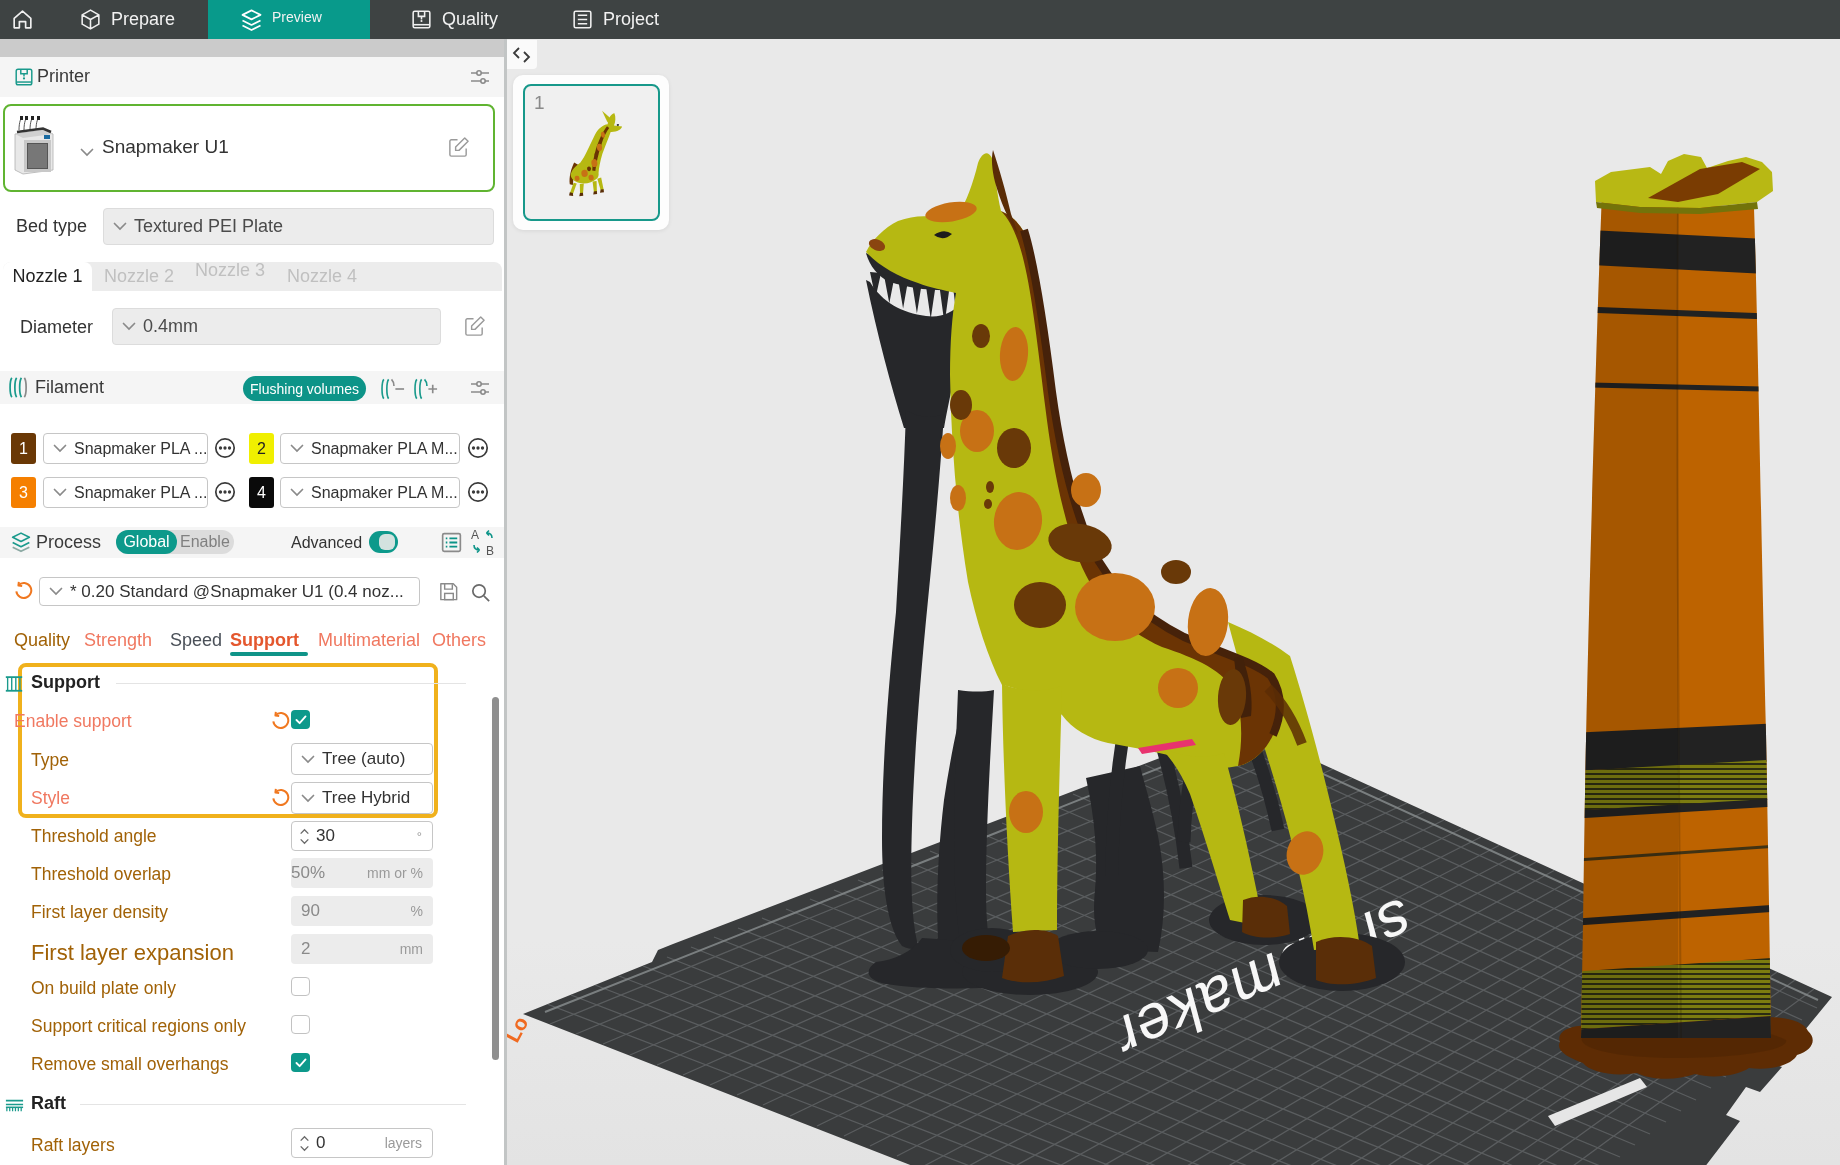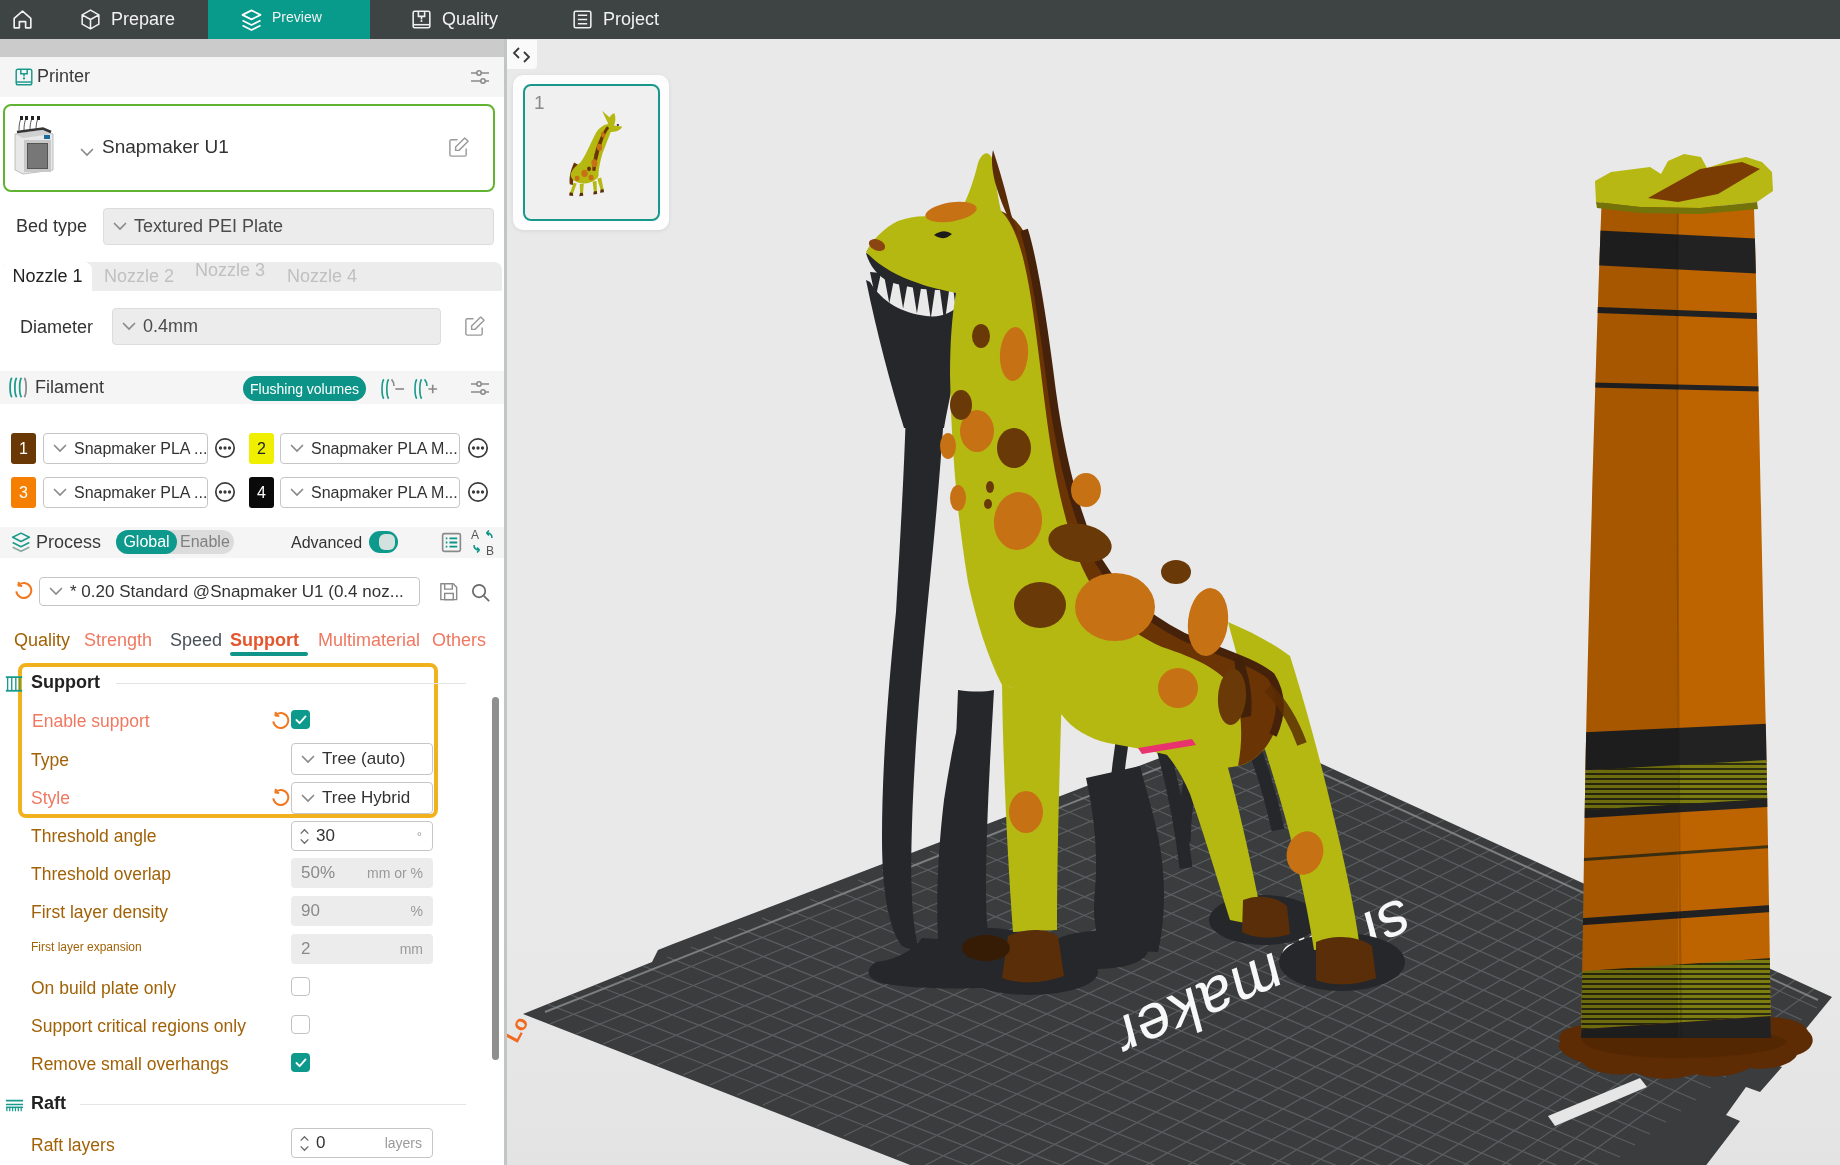--- a/index.html
+++ b/index.html
@@ -437,21 +437,21 @@
 <div class="a salmon" style="left:432px;top:630px;font-size:18px">Others</div>
 <div class="a" style="left:230px;top:652px;width:78px;height:4px;background:#0f9488;border-radius:2px"></div>
 <div class="a" style="left:18px;top:663px;width:420px;height:155px;border:4px solid #f0b11c;border-radius:8px"></div>
 <div class="a" style="left:4px;top:672px"><svg width="20" height="23" viewBox="0 0 22 24" fill="none" stroke="#1a9a8c" stroke-width="1.5">
       <path d="M2 5 L20 5" stroke-width="2"></path>
       <path d="M4 5 L4 20 M8.5 5 L8.5 20 M13 5 L13 20 M17.5 5 L17.5 20"></path>
       <path d="M2 20 L20 20" stroke-width="2"></path>
     </svg></div>
 <div class="a" style="left:31px;top:672px;font-size:18px;color:#222;font-weight:bold">Support</div>
 <div class="a" style="left:116px;top:683px;width:350px;height:1px;background:#e4e4e4"></div>
-<div class="a salmon" style="left:32px;top:711px;font-size:17.5px">Enable support</div>
+<div class="a salmon" style="left:14px;top:711px;font-size:17.5px">Enable support</div>
 <div class="a" style="left:270px;top:711px"><svg width="20" height="20" viewBox="0 0 24 24" fill="none" stroke="#f07820" stroke-width="2.4">
       <path d="M6.5 5 A9 9 0 1 1 4 12.5"></path>
       <path d="M7 1 L6.5 5.5 L11 6" stroke-linejoin="round"></path>
     </svg></div>
 <div class="a cbt" style="left:291px;top:710px">
     <svg width="12" height="10" viewBox="0 0 13 11" fill="none" stroke="#ffffff" stroke-width="2">
       <path d="M1.5 5.5 L5 9 L11.5 1.5" stroke-linecap="round" stroke-linejoin="round"></path>
     </svg>
   </div>
 <div class="a lbl" style="left:31px;top:750px;font-size:17.5px">Type</div>
@@ -472,29 +472,29 @@
     </span>Tree Hybrid</div>
 <div class="a lbl" style="left:31px;top:826px;font-size:17.5px">Threshold angle</div>
 <div class="a ddw" style="left:291px;top:821px;width:142px;height:30px;font-size:17px"><span style="margin:0 6px 0 7px;display:flex">
       <svg width="11" height="21" viewBox="0 0 11 22" fill="none" stroke="#6a6a6a" stroke-width="1.4">
         <path d="M1.5 8 L5.5 4 L9.5 8"></path>
         <path d="M1.5 14 L5.5 18 L9.5 14"></path>
       </svg>
     </span>30<span class="unit" style="font-size:13px">°</span></div>
 <div class="a lbl" style="left:31px;top:864px;font-size:17.5px">Threshold overlap</div>
 <div class="a" style="left:291px;top:858px;width:142px;height:30px;font-size:17px;color:#8a8a8a;background:#ececec;border-radius:4px;display:flex;align-items:center">
-    <span style="margin-left:10px">50%</span>
+    <span style="">50%</span>
     <span class="unit">mm or %</span>
   </div>
 <div class="a lbl" style="left:31px;top:902px;font-size:17.5px">First layer density</div>
 <div class="a" style="left:291px;top:896px;width:142px;height:30px;font-size:17px;color:#8a8a8a;background:#ececec;border-radius:4px;display:flex;align-items:center">
     <span style="margin-left:10px">90</span>
     <span class="unit">%</span>
   </div>
-<div class="a lbl" style="left:31px;top:940px;font-size:12px">First layer expansion</div>
+<div class="a lbl" style="left:31px;top:940px;font-size:22px">First layer expansion</div>
 <div class="a" style="left:291px;top:934px;width:142px;height:30px;font-size:17px;color:#8a8a8a;background:#ececec;border-radius:4px;display:flex;align-items:center">
     <span style="margin-left:10px">2</span>
     <span class="unit">mm</span>
   </div>
 <div class="a lbl" style="left:31px;top:978px;font-size:17.5px">On build plate only</div>
 <div class="a cbe" style="left:291px;top:977px"></div>
 <div class="a lbl" style="left:31px;top:1016px;font-size:17.5px">Support critical regions only</div>
 <div class="a cbe" style="left:291px;top:1015px"></div>
 <div class="a lbl" style="left:31px;top:1054px;font-size:17.5px">Remove small overhangs</div>
 <div class="a cbt" style="left:291px;top:1053px">

